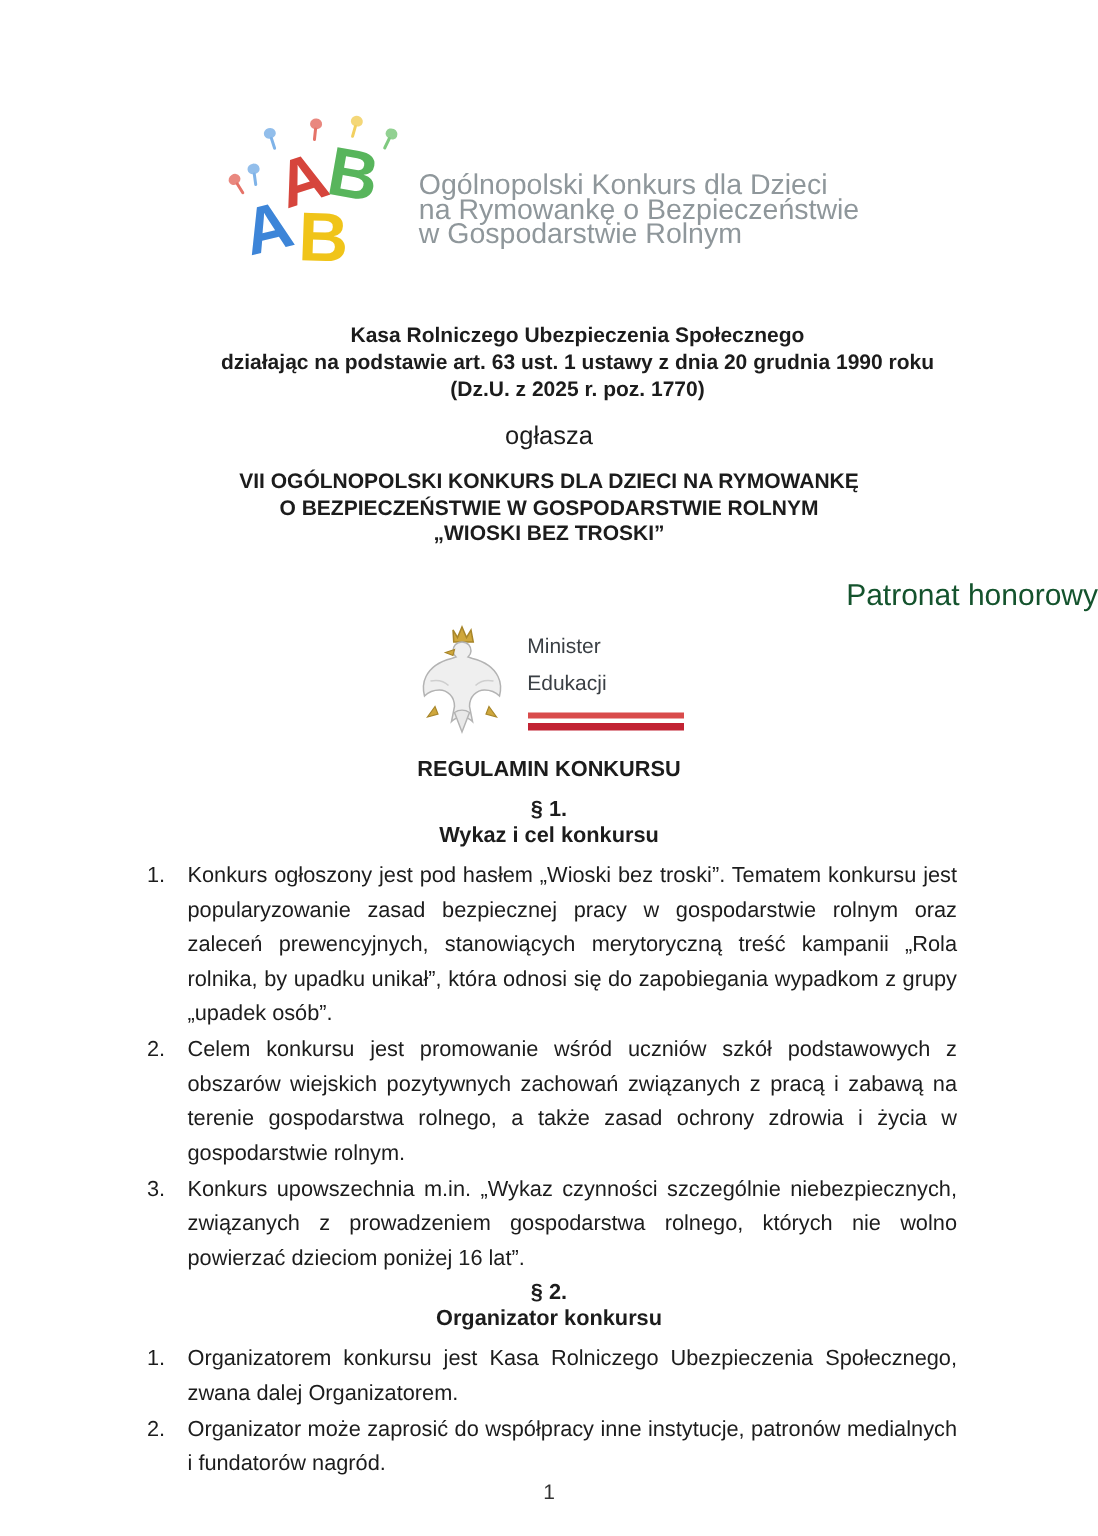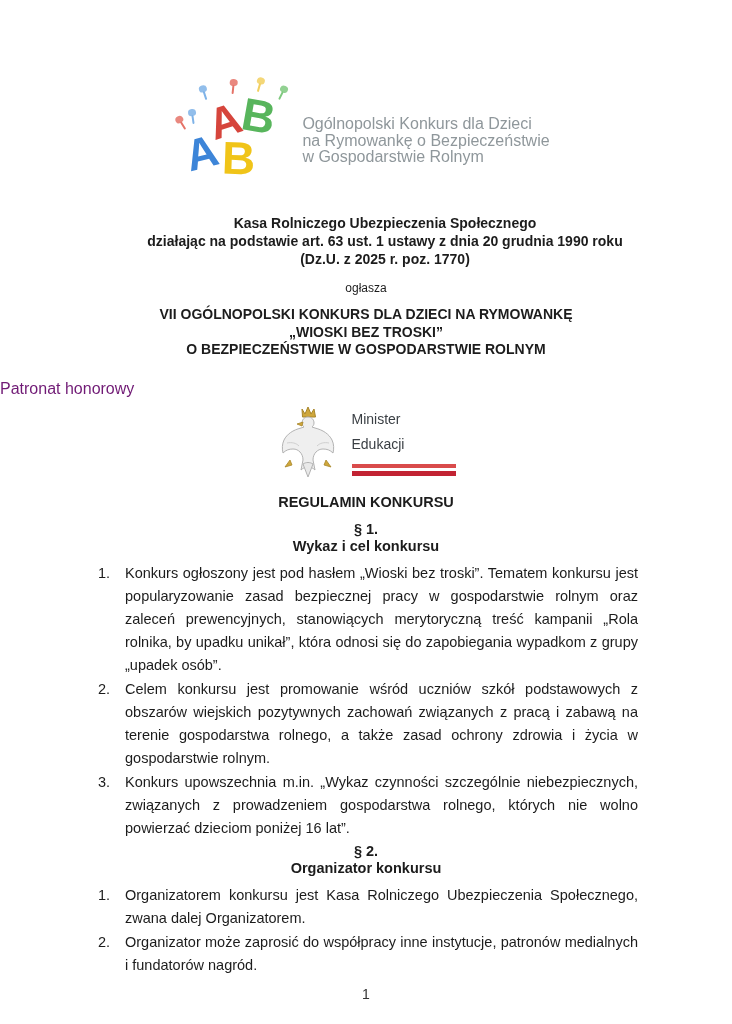--- a/index.html
+++ b/index.html
@@ -32,39 +32,39 @@
     width:8px; height:7px; border-radius:50% 50% 45% 45%;
     background:inherit; opacity:.85;
   }
   .h1 { background:#7fb3e8; left:22px; top:-2px; transform:rotate(-18deg); }
   .h2 { background:#e57368; left:50px; top:-8px; transform:rotate(6deg); }
   .h3 { background:#f2d060; left:76px; top:-10px; transform:rotate(16deg); }
   .h4 { background:#7fc97f; left:98px; top:-2px; transform:rotate(26deg); }
   .h5 { background:#e57368; left:0px;  top:28px; transform:rotate(-32deg); }
   .h6 { background:#7fb3e8; left:10px; top:22px; transform:rotate(-8deg); }
 
-  .logo-caption { font-size:16px; line-height:16.5px; }
+  .logo-caption { font-size:19px; line-height:16.5px; }
 
   
   .hdr {
     margin-top:25px;
     text-align:center; font-weight:bold;
     font-size:14px; line-height:18px;padding-left:38px;
   }
-  .announce { margin-top:13px; text-align:center; font-size:12px; }
+  .announce { margin-top:13px; text-align:center; font-size:17px; }
   .doc-title {
     margin-top:11px;
     text-align:center; font-weight:bold;
     font-size:14px; line-height:17.5px;
   }
 
   
   .patronat {
-    margin-top:21px; text-align:left;
-    font-size:16px; color:#701a75;
+    margin-top:21px; text-align:right;
+    font-size:20px; color:#14532d;
   }
   .minister-row {
     margin-top:7px;
     display:flex; justify-content:center; align-items:center; gap:13px;
   }
   .minister-text { font-size:14px; line-height:25px; color:#3a3f44; }
   .stripes { margin-top:7px; width:104px; }
   .stripe { height:4px; }
   .stripe + .stripe { margin-top:3px; height:5px; }
 
@@ -116,22 +116,22 @@
   <div class="hdr">
     <div>Kasa Rolniczego Ubezpieczenia Społecznego</div>
     <div>działając na podstawie art. 63 ust. 1 ustawy z dnia 20 grudnia 1990 roku</div>
     <div>(Dz.U. z 2025 r. poz. 1770)</div>
   </div>
 
   <div class="announce">ogłasza</div>
 
   <div class="doc-title">
     <div>VII OGÓLNOPOLSKI KONKURS DLA DZIECI NA RYMOWANKĘ</div>
+    <div>O BEZPIECZEŃSTWIE W GOSPODARSTWIE ROLNYM</div>
     <div>„WIOSKI BEZ TROSKI”</div>
-    <div>O BEZPIECZEŃSTWIE W GOSPODARSTWIE ROLNYM</div>
   </div>
 
   <div class="patronat">Patronat honorowy</div>
 
   <div class="minister-row">
     <svg width="62" height="74" viewBox="0 0 62 74" aria-hidden="true">
       <path d="M25 4 l3 5 3-7 3 7 3-5 1.5 8 h-13 z" fill="#cfa73c" stroke="#a8862a" stroke-width="1"></path>
       <path d="M31 12 c-4 0 -6 3 -6 6 c0 2 1 3 2 4 l-3 1 c-8 2 -14 6 -17 12 c-2 4 -2 9 -1 13 c3 -3 6 -4 10 -4 c3 0 5 1 7 3 c2 2 3 5 3 8 l-2 10 c2 -2 4 -3 7 -3 c3 0 5 1 7 3 l-2 -10 c0 -3 1 -6 3 -8 c2 -2 4 -3 7 -3 c4 0 7 1 10 4 c1 -4 1 -9 -1 -13 c-3 -6 -9 -10 -17 -12 l-3 -1 c1 -1 2 -2 2 -4 c0 -3 -2 -6 -6 -6 z" fill="#efefef" stroke="#b3b3b3" stroke-width="1"></path>
       <path d="M10 38 c5 -1 9 0 12 3 M52 38 c-5 -1 -9 0 -12 3" fill="none" stroke="#cfcfcf" stroke-width="1"></path>
       <path d="M26 17 l-6 2 5 2 z" fill="#cfa73c" stroke="#a8862a" stroke-width="0.8"></path>

